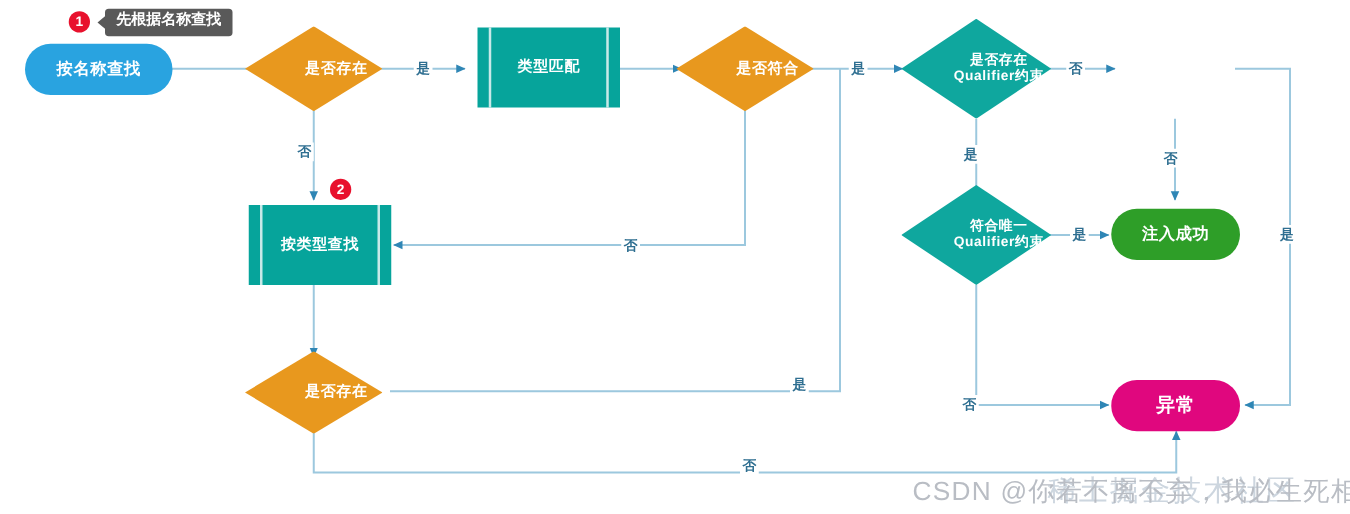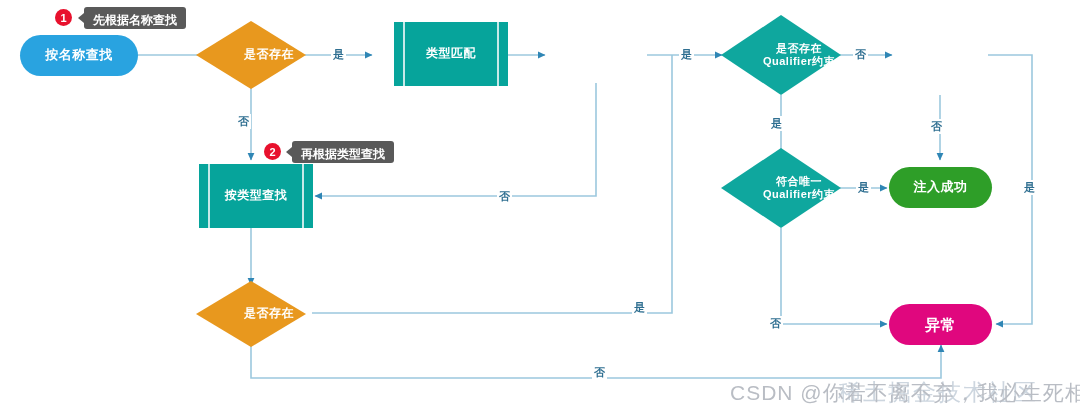--- a/index.html
+++ b/index.html
@@ -35,21 +35,21 @@
      clip-path:polygon(50% 0,100% 50%,50% 100%,0 50%);}
   .dia.orange .shape{background:#e8981e;}
   .dia.teal   .shape{background:#0fa79e;}
   .dia .dtxt{position:relative;z-index:2;color:#fff;font-weight:bold;margin-left:36px;}
 
   .lbl{position:absolute;color:#2f6f91;font-size:11px;font-weight:bold;
        background:#ffffff;padding:0 2px;white-space:nowrap;}
 
   
   .callout{position:absolute;height:22px;background:#595959;color:#fff;border-radius:3px;
-     display:flex;align-items:flex-end;padding:0 9px;font-size:12px;font-weight:bold;white-space:nowrap;}
+     display:flex;align-items:flex-start;padding:0 9px;font-size:12px;font-weight:bold;white-space:nowrap;}
   .callout:after{content:"";position:absolute;left:-6px;top:50%;margin-top:-5px;
      border-top:5px solid transparent;border-bottom:5px solid transparent;border-right:6px solid #595959;}
   .badge{position:absolute;width:17px;height:17px;border-radius:50%;background:#e8112d;color:#fff;
      font-size:11px;font-weight:bold;display:flex;align-items:center;justify-content:center;z-index:5;}
 
   .wm{position:absolute;white-space:nowrap;pointer-events:none;}
   .wm1{left:730px;top:379px;font-size:21px;color:#b9bdc4;letter-spacing:1px;}
   .wm2{left:838px;top:377px;font-size:23px;color:#cdd6df;letter-spacing:2px;}
 </style>
 </head>
@@ -102,26 +102,30 @@
 
   <div class="node term start" style="left:20px;top:35px;width:118px;height:41px;font-size:13px;">
     <span>按名称查找</span>
   </div>
 
   <div class="node dia orange" style="left:196px;top:21px;width:110px;height:68px;">
     <div class="shape"></div>
     <span class="dtxt" style="font-size:12px;">是否存在</span>
   </div>
 
-  <div class="node proc" style="left:394px;top:22px;width:114px;height:64px;">
+  <div class="node proc" style="left:382px;top:22px;width:114px;height:64px;">
     <span class="bar l"></span>
     <span class="bar r"></span>
     <span class="ptxt" style="font-size:12px;">类型匹配</span>
   </div>
 
+  <div class="node dia orange" style="left:541px;top:21px;width:110px;height:68px;">
+    <div class="shape"></div>
+    <span class="dtxt" style="font-size:12px;">是否符合</span>
+  </div>
 
   <div class="node proc" style="left:199px;top:164px;width:114px;height:64px;">
     <span class="bar l"></span>
     <span class="bar r"></span>
     <span class="ptxt" style="font-size:12px;">按类型查找</span>
   </div>
 
   <div class="node dia orange" style="left:196px;top:281px;width:110px;height:66px;">
     <div class="shape"></div>
     <span class="dtxt" style="font-size:12px;">是否存在</span>
@@ -164,20 +168,17 @@
   <span class="lbl" style="left:768px;top:316px;">否</span>
   <span class="lbl" style="left:929px;top:119px;">否</span>
   <span class="lbl" style="left:1022px;top:180px;">是</span>
 
   <span class="badge" style="left:55px;top:9px;">1</span>
   <div class="callout" style="left:84px;top:7px;">
     <span>先根据名称查找</span>
   </div>
 
   <span class="badge" style="left:264px;top:143px;">2</span>
-  <div class="callout" style="left:292px;top:141px;">
-    <span>再根据类型查找</span>
-  </div>
 
   <span class="wm wm2">稀土掘金技术社区</span>
   <span class="wm wm1">CSDN @你若不离不弃，我必生死相依</span>
 
 </div>
 
 </body></html>

